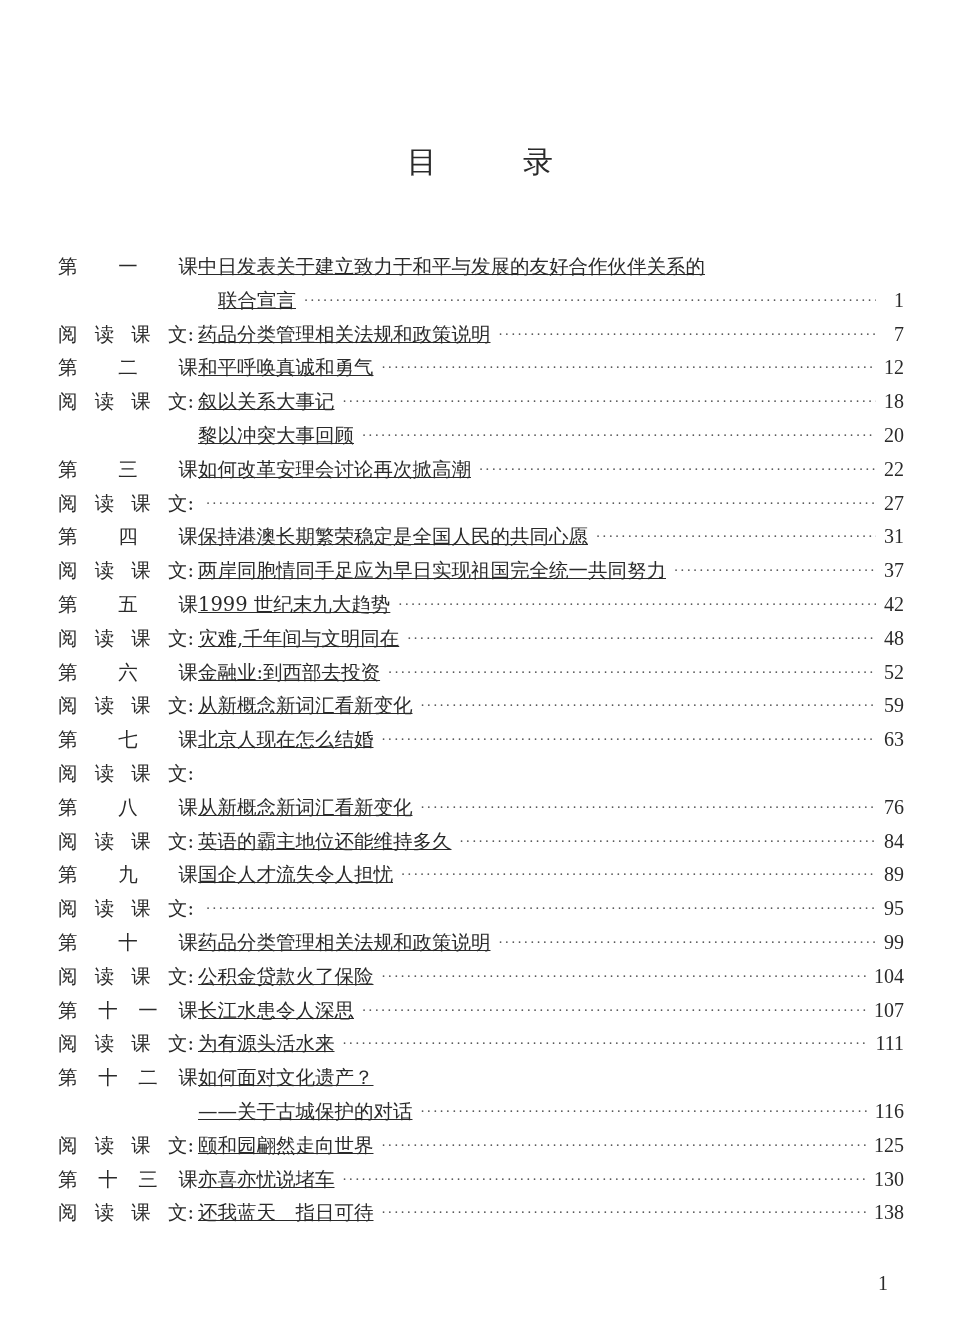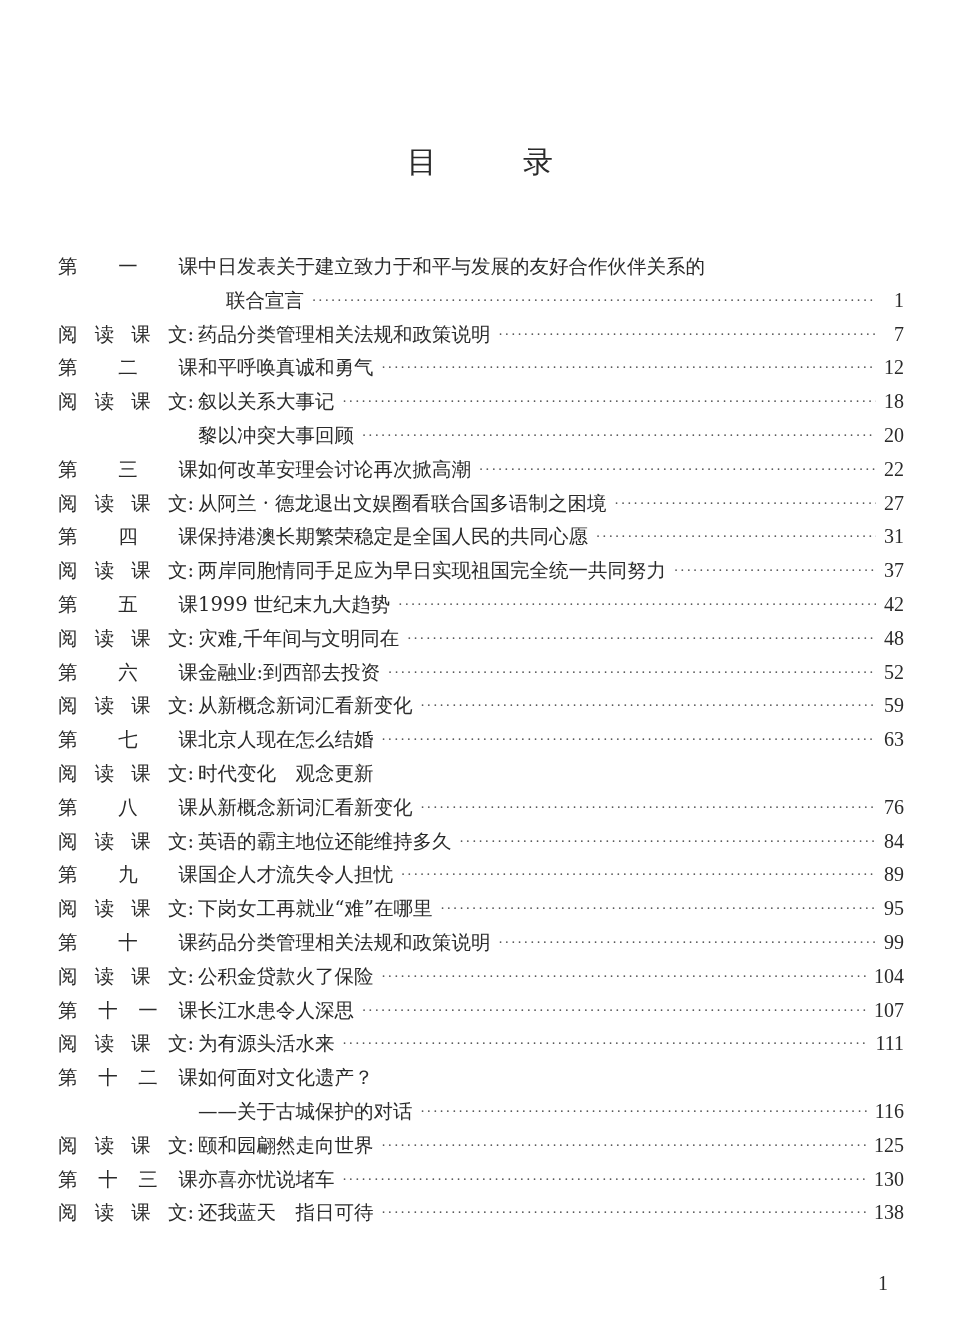--- a/index.html
+++ b/index.html
@@ -21,22 +21,22 @@
     .row {
       position: relative; height: 33.8px; display: flex; align-items: center;
       font-size: 19.5px; line-height: 33.8px; white-space: nowrap;
     }
     .label {
       width: 140px; flex: 0 0 140px; display: flex; justify-content: space-between;
       padding-right: 0;
     }
     .label.reading { justify-content: space-between; width: 136px; flex: 0 0 136px; margin-right: 4px; }
     .label span { display: inline-block; }
-    .text { flex: 0 0 auto; }
-    .indent-1 { margin-left: 28px; }
+    .text { flex: 0 0 auto; text-decoration: underline; }
+    .indent-1 { margin-left: 20px; }
     .dots {
       flex: 1 1 auto; overflow: hidden; margin: 0 6px 0 8px;
       color: #555; letter-spacing: 2.2px; font-size: 13px; line-height: 33.8px;
       position: relative; top: 0px;
     }
     .dots::before {
       content: "··············································································································································";
     }
     .page {
       flex: 0 0 auto; min-width: 22px; text-align: right; font-family: "Liberation Serif", serif;
@@ -117,21 +117,20 @@
       <span class="dots"></span>
       <span class="page">22</span>
     </div>
     <div class="row">
       <div class="label reading">
         <span>阅</span>
         <span>读</span>
         <span>课</span>
         <span>文:</span>
       </div>
-      <span class="text">从阿兰 · 德龙退出文娱圈看联合国多语制之困境</span>
       <span class="dots"></span>
       <span class="page">27</span>
     </div>
     <div class="row">
       <div class="label">
         <span>第</span>
         <span>四</span>
         <span>课</span>
       </div>
       <span class="text">保持港澳长期繁荣稳定是全国人民的共同心愿</span>
@@ -201,21 +200,20 @@
       <span class="dots"></span>
       <span class="page">63</span>
     </div>
     <div class="row">
       <div class="label reading">
         <span>阅</span>
         <span>读</span>
         <span>课</span>
         <span>文:</span>
       </div>
-      <span class="text">时代变化　观念更新</span>
     </div>
     <div class="row">
       <div class="label">
         <span>第</span>
         <span>八</span>
         <span>课</span>
       </div>
       <span class="text">从新概念新词汇看新变化</span>
       <span class="dots"></span>
       <span class="page">76</span>
@@ -241,21 +239,20 @@
       <span class="dots"></span>
       <span class="page">89</span>
     </div>
     <div class="row">
       <div class="label reading">
         <span>阅</span>
         <span>读</span>
         <span>课</span>
         <span>文:</span>
       </div>
-      <span class="text">下岗女工再就业“难”在哪里</span>
       <span class="dots"></span>
       <span class="page">95</span>
     </div>
     <div class="row">
       <div class="label">
         <span>第</span>
         <span>十</span>
         <span>课</span>
       </div>
       <span class="text">药品分类管理相关法规和政策说明</span>

